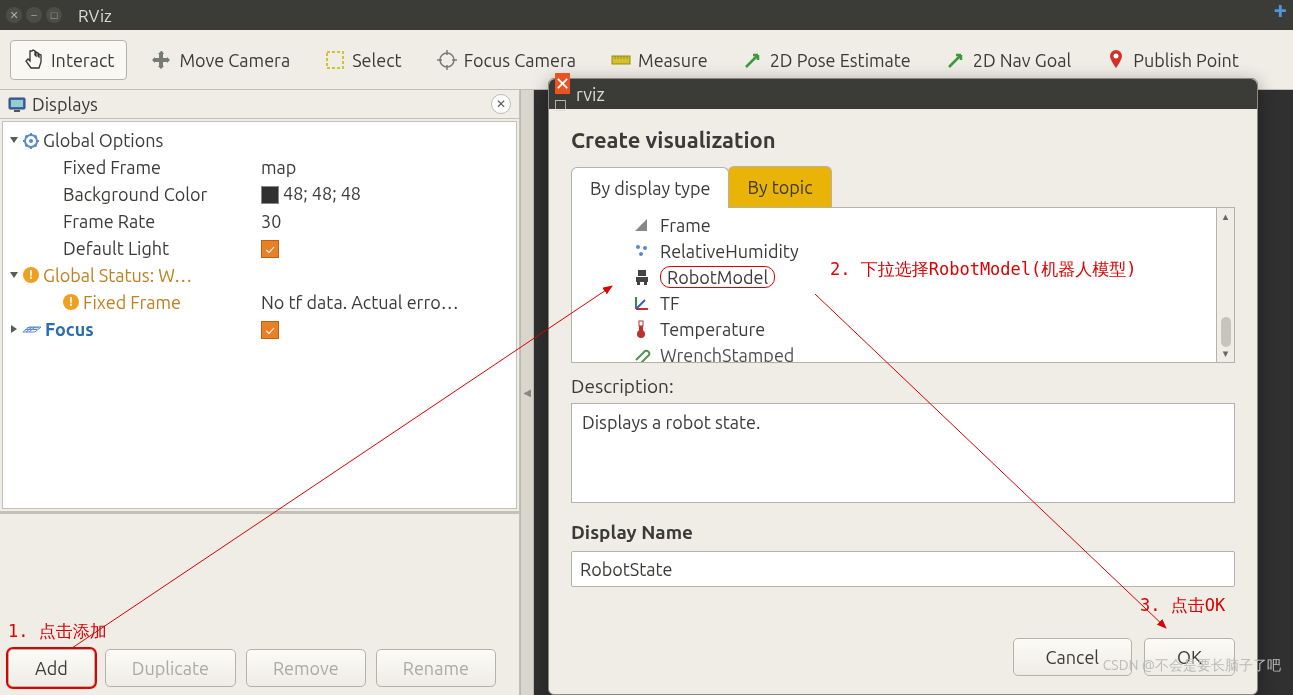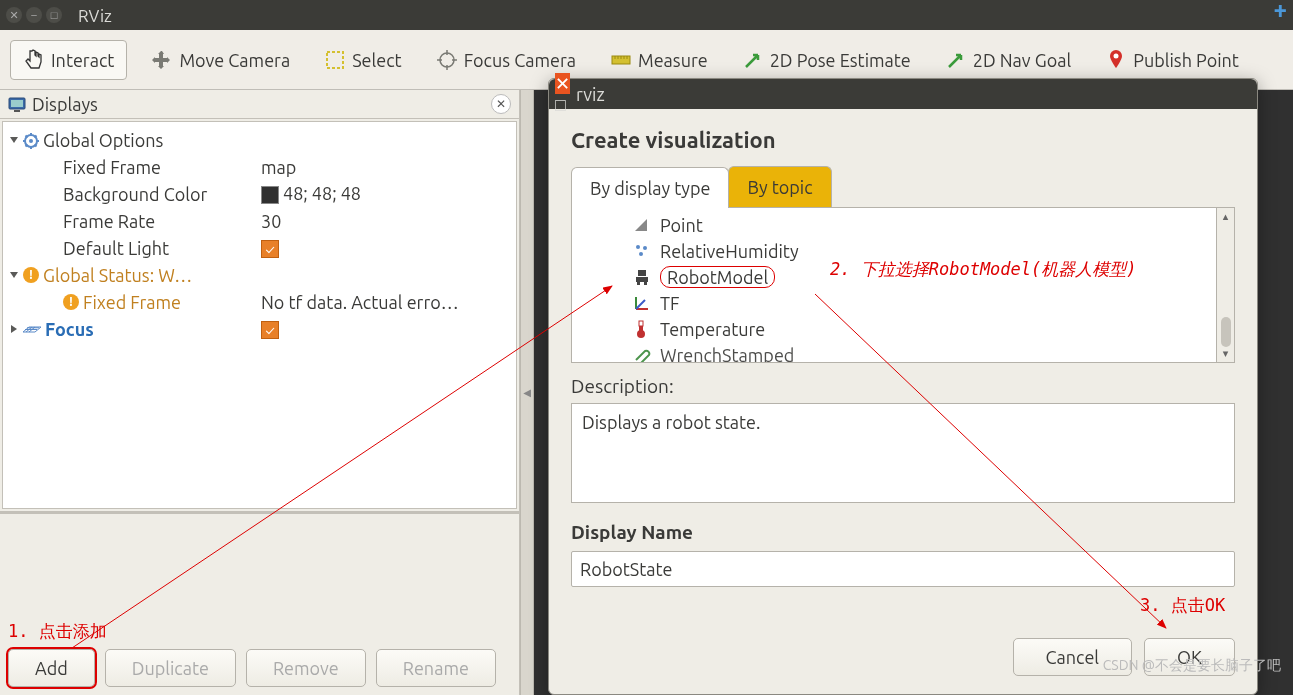--- a/index.html
+++ b/index.html
@@ -277,21 +277,21 @@
       <div class="tab">By topic</div>
     </div>
     <div class="type-list-container">
       <div class="type-list">
         <div class="type-row">
           <span class="t-ico">
               <svg width="18" height="16" viewBox="0 0 18 16">
                 <path d="M2 14L14 2 14 14z" fill="#888"></path>
               </svg>
             </span>
-          <span class="t-label">Point</span>
+          <span class="t-label">Frame</span>
         </div>
         <div class="type-row">
           <span class="t-ico">
               <svg width="18" height="18" viewBox="0 0 18 18">
                 <circle cx="5" cy="5" r="2" fill="#5a8ac8"></circle>
                 <circle cx="12" cy="6" r="2" fill="#5a8ac8"></circle>
                 <circle cx="8" cy="12" r="2" fill="#5a8ac8"></circle>
               </svg>
             </span>
           <span class="t-label">RelativeHumidity</span>
@@ -361,16 +361,16 @@
   <defs>
     <marker id="ah" markerWidth="10" markerHeight="8" refX="9" refY="4" orient="auto">
       <path d="M0 0L10 4L0 8z" fill="#d00"></path>
     </marker>
   </defs>
   <line x1="72" y1="648" x2="612" y2="286" stroke="#d00" stroke-width="1" marker-end="url(#ah)"></line>
   <line x1="815" y1="294" x2="1166" y2="628" stroke="#d00" stroke-width="1" marker-end="url(#ah)"></line>
 </svg>
 
 <div class="anno" style="left:8px; top:620px;">1. 点击添加</div>
-<div class="anno" style="left:830px; top:258px;font-style:italic;">2. 下拉选择RobotModel(机器人模型)</div>
+<div class="anno" style="left:830px; top:258px;">2. 下拉选择RobotModel(机器人模型)</div>
 <div class="anno" style="left:1140px; top:594px;">3. 点击OK</div>
 
 <div class="watermark">CSDN @不会是要长脑子了吧</div>
 
 </body></html>

